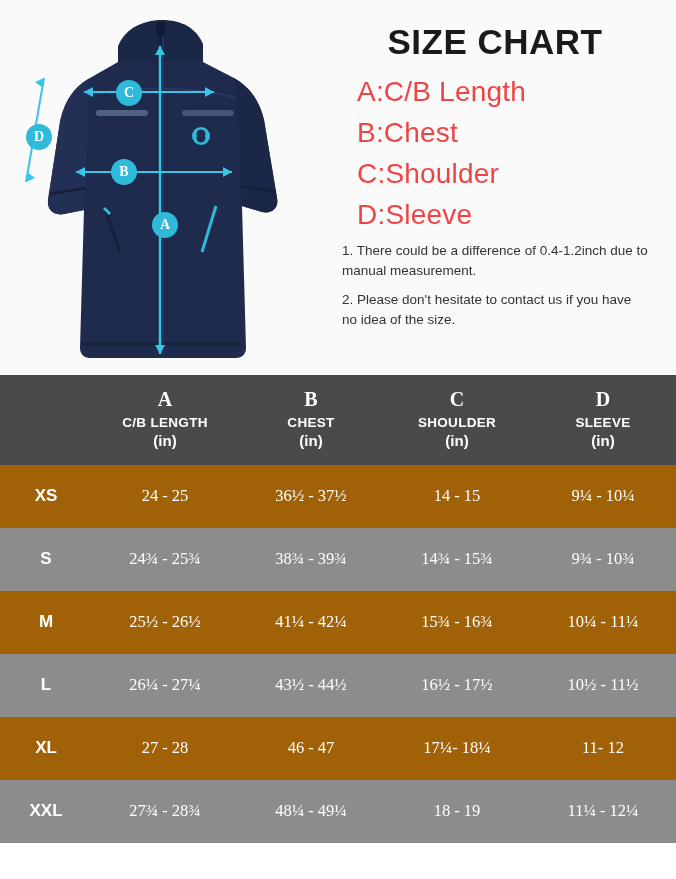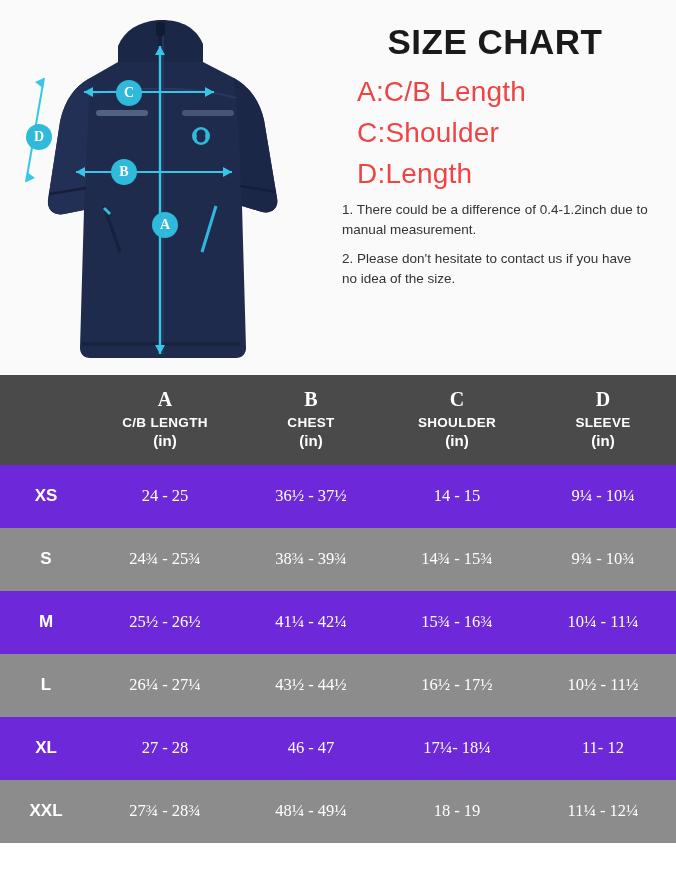--- a/index.html
+++ b/index.html
@@ -112,21 +112,21 @@
     color: #fff;
     height: 63px;
     vertical-align: middle;
     font-family: "Liberation Serif", serif;
   }
   tbody td.size {
     font-weight: bold;
     font-size: 17px;
     font-family: "Liberation Sans", sans-serif;
   }
-  tr.dark td { background: #6d28d9; }
+  tr.dark td { background: #a16207; }
   tr.light td { background: #8c8c8c; }
   .col-size  { width: 92px; }
   .col-a     { width: 146px; }
   .col-b     { width: 146px; }
   .col-c     { width: 146px; }
   .col-d     { width: 146px; }
 </style>
 </head>
 <body>
 
@@ -188,22 +188,23 @@
         <div class="marker marker-a">A</div>
         <div class="marker marker-b">B</div>
         <div class="marker marker-c">C</div>
         <div class="marker marker-d">D</div>
       </div>
     </div>
 
     <div class="info">
       <div class="title">SIZE CHART</div>
       <div class="legend-line">A:C/B Length</div>
+      <div class="legend-line">B:Chest</div>
       <div class="legend-line">C:Shoulder</div>
-      <div class="legend-line">D:Length</div>
+      <div class="legend-line">D:Sleeve</div>
       <div class="note">1. There could be a difference of 0.4-1.2inch due to manual measurement.</div>
       <div class="note">2. Please don't hesitate to contact us if you have no idea of the size.</div>
     </div>
   </div>
 
   <div class="table">
     <table>
       <colgroup>
         <col class="col-size">
           <col class="col-a">

